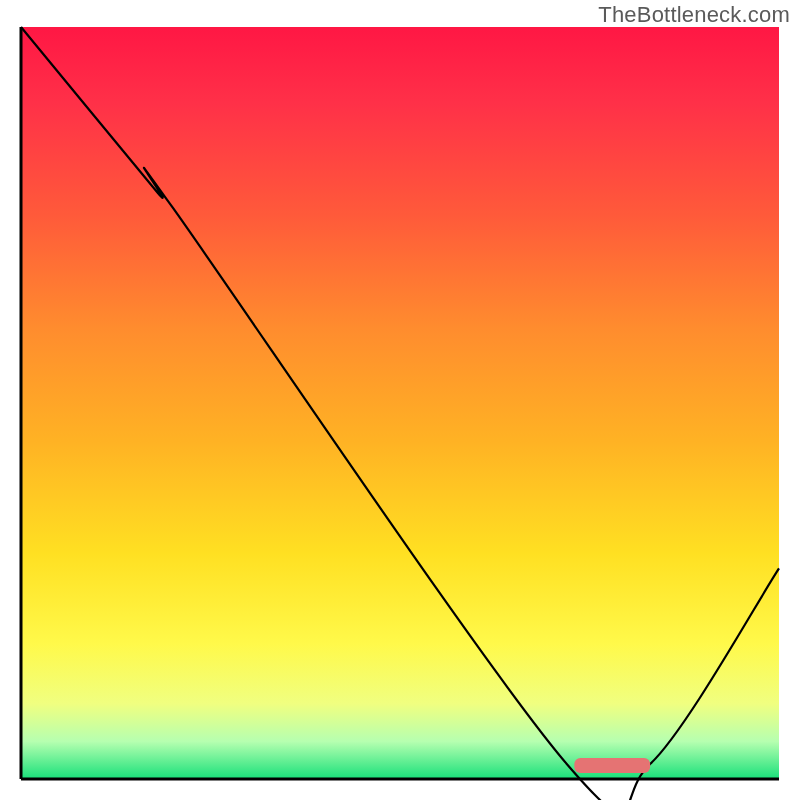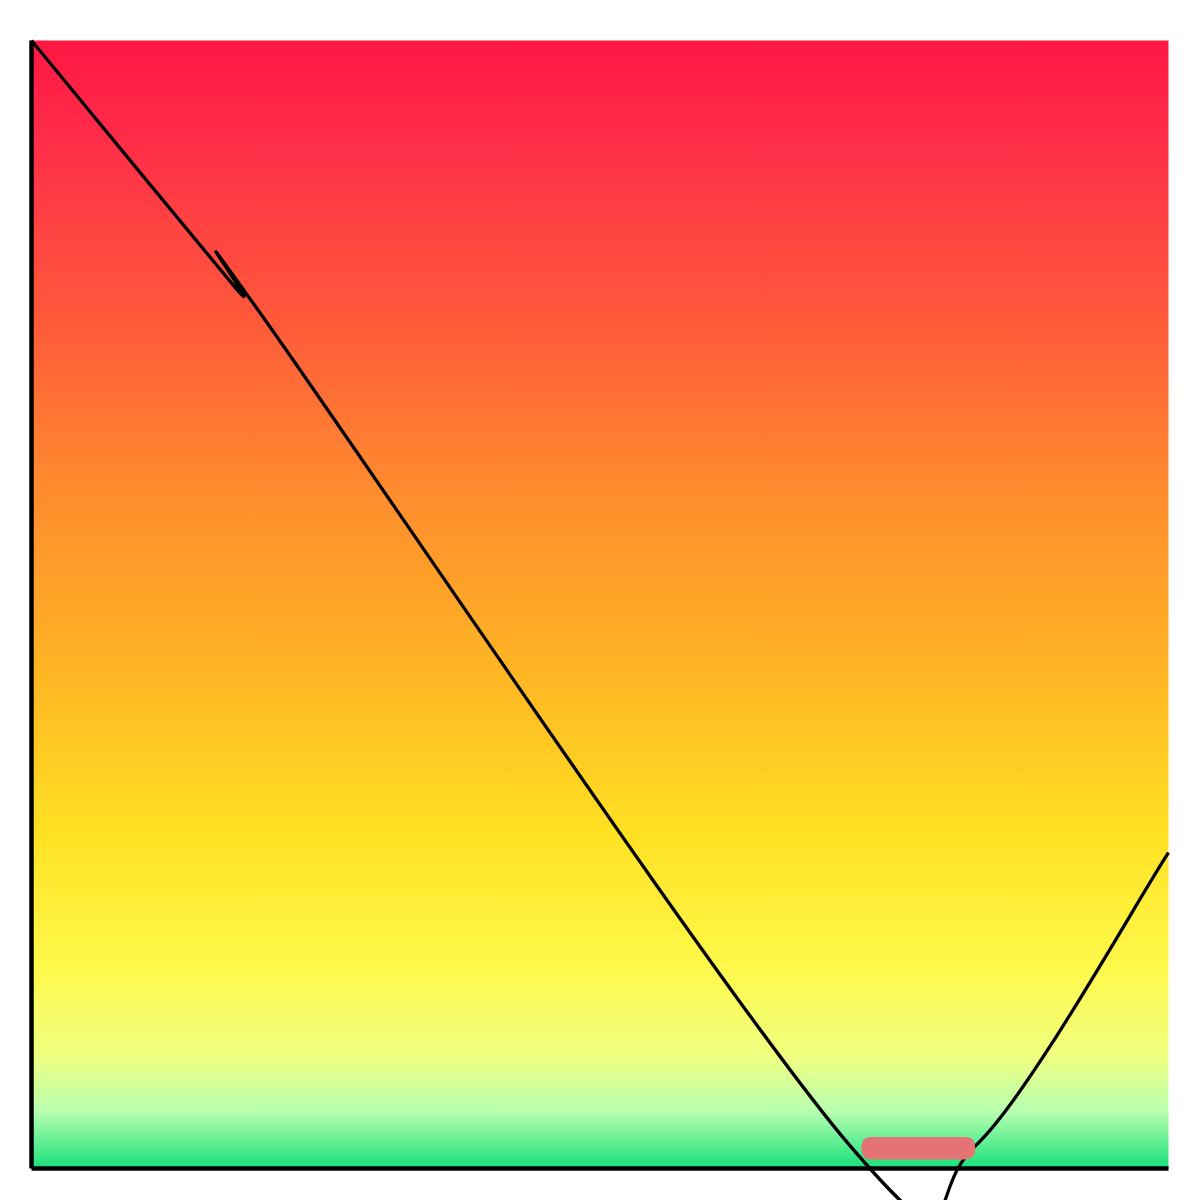--- a/index.html
+++ b/index.html
@@ -26,20 +26,21 @@
     letter-spacing: 0.2px;
   }
   svg {
     display: block;
   }
 </style>
 </head>
 <body>
 
 <div class="stage">
+  <div class="watermark">TheBottleneck.com</div>
 
   <svg id="chart-svg" width="800" height="800" viewBox="0 0 800 800">
     <defs>
       <linearGradient id="bg-grad" x1="0" y1="0" x2="0" y2="1">
           <stop offset="0%" stop-color="#ff1744"></stop>
           <stop offset="10%" stop-color="#ff3048"></stop>
           <stop offset="25%" stop-color="#ff5a3a"></stop>
           <stop offset="40%" stop-color="#ff8c2e"></stop>
           <stop offset="55.00000000000001%" stop-color="#ffb224"></stop>
           <stop offset="70%" stop-color="#ffe022"></stop>

